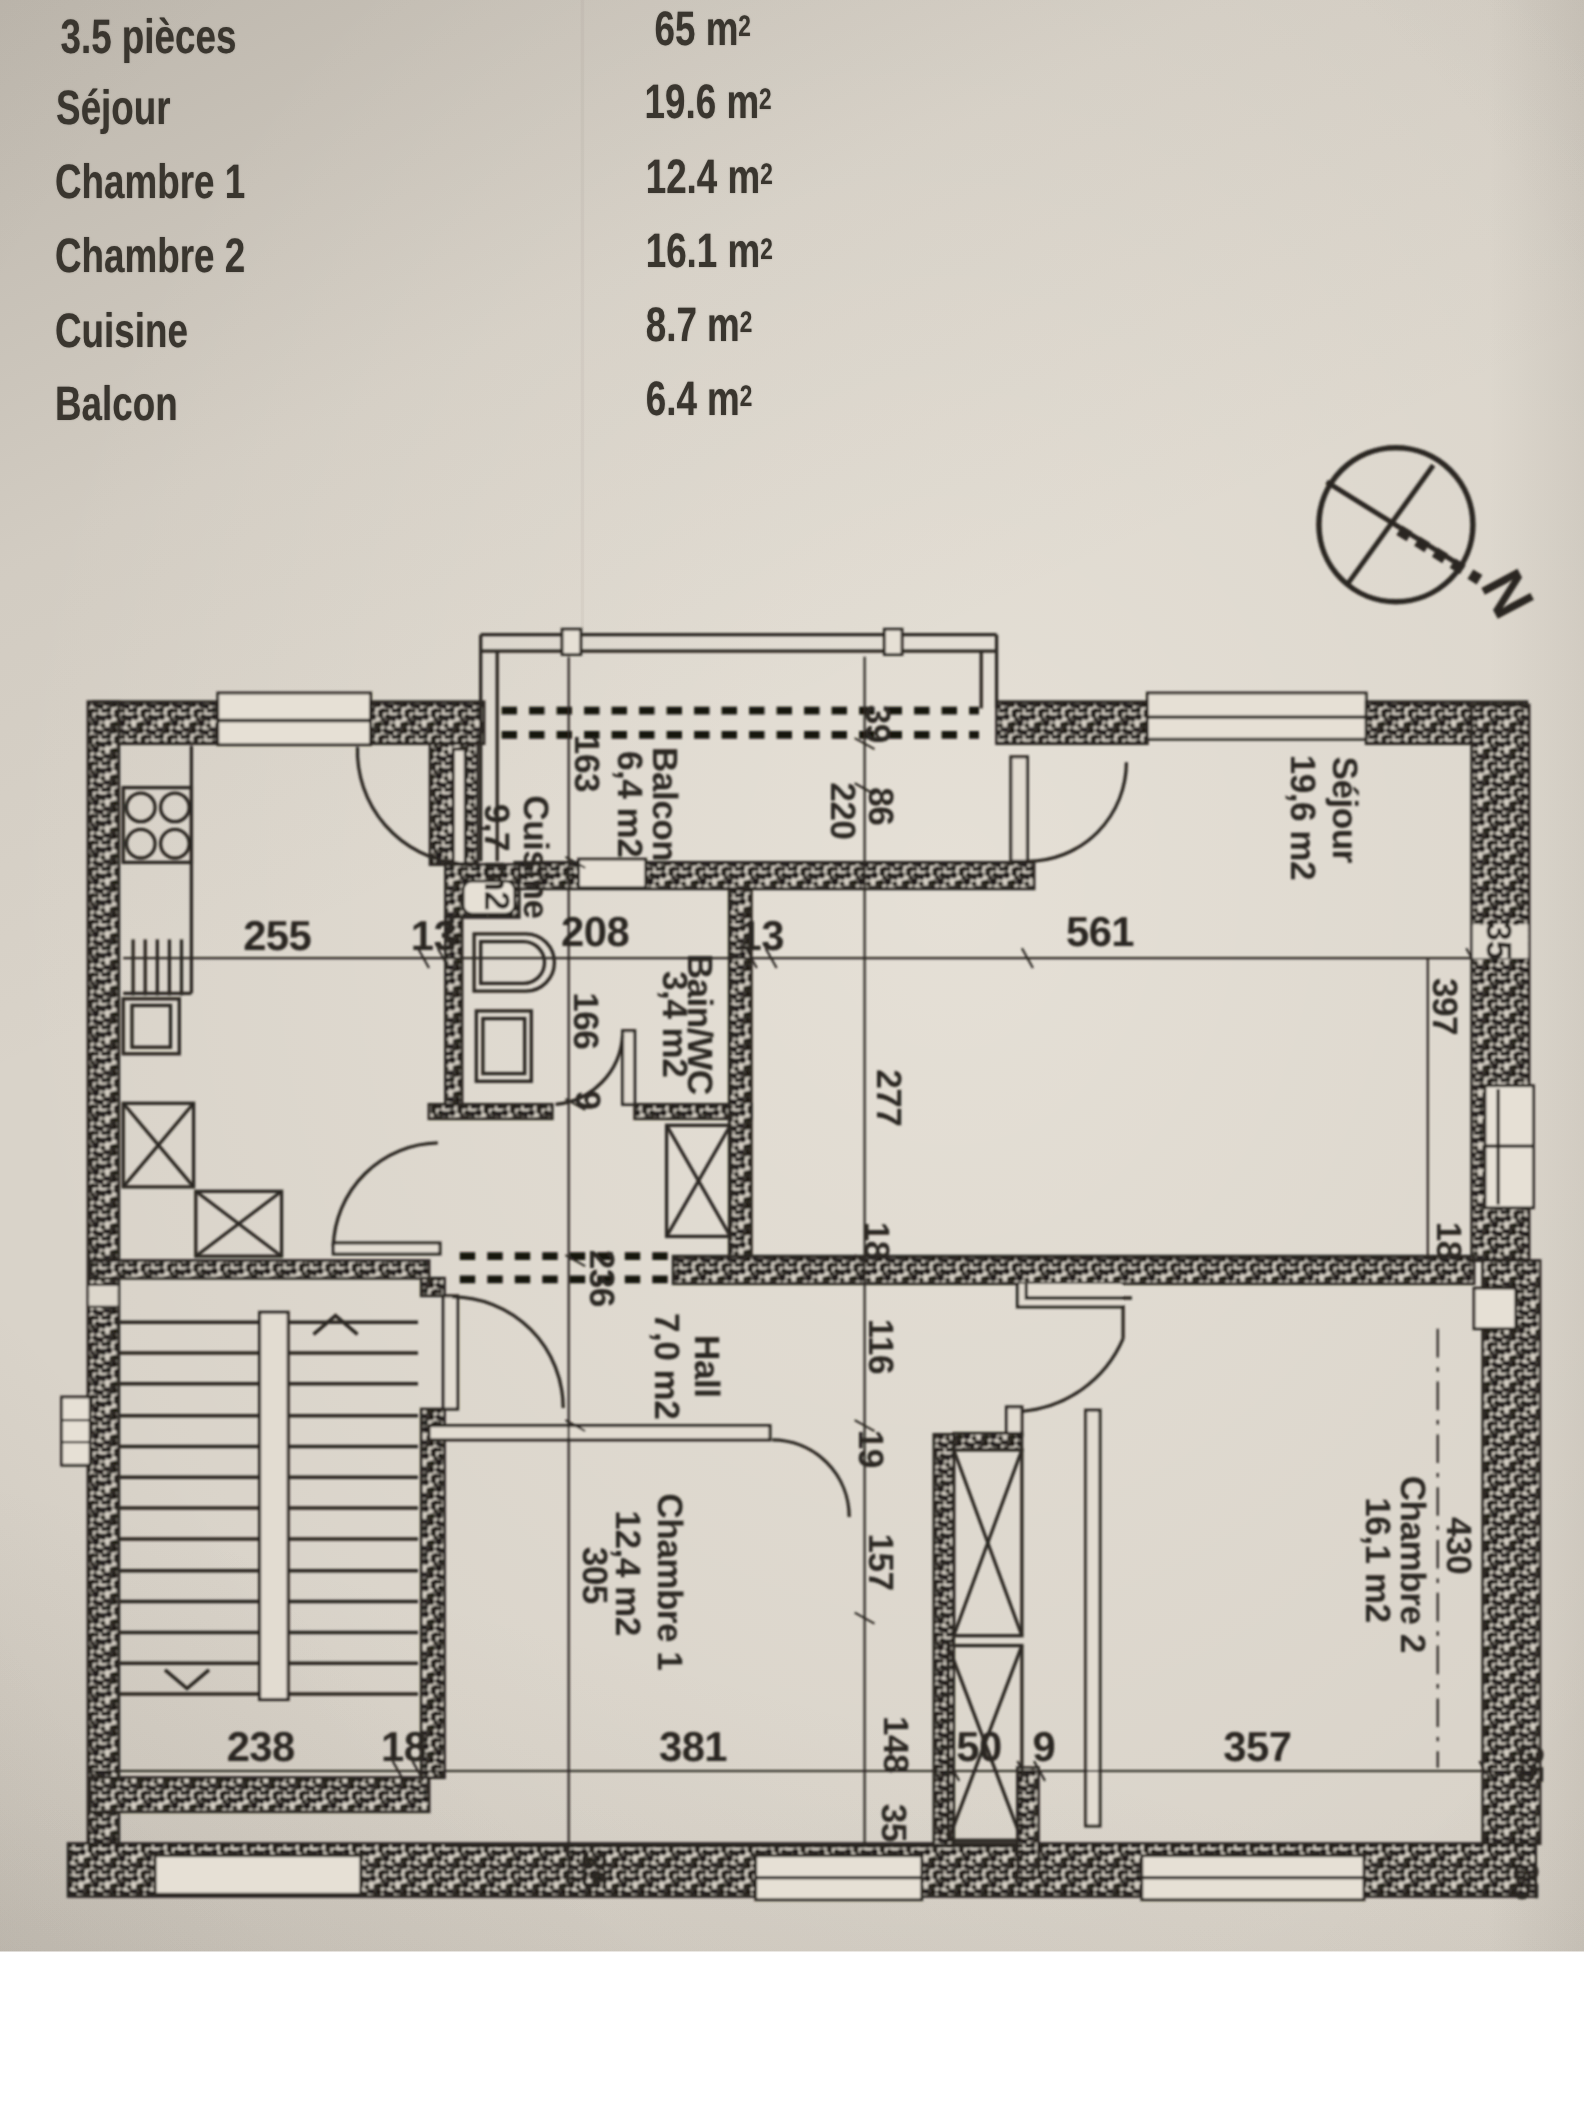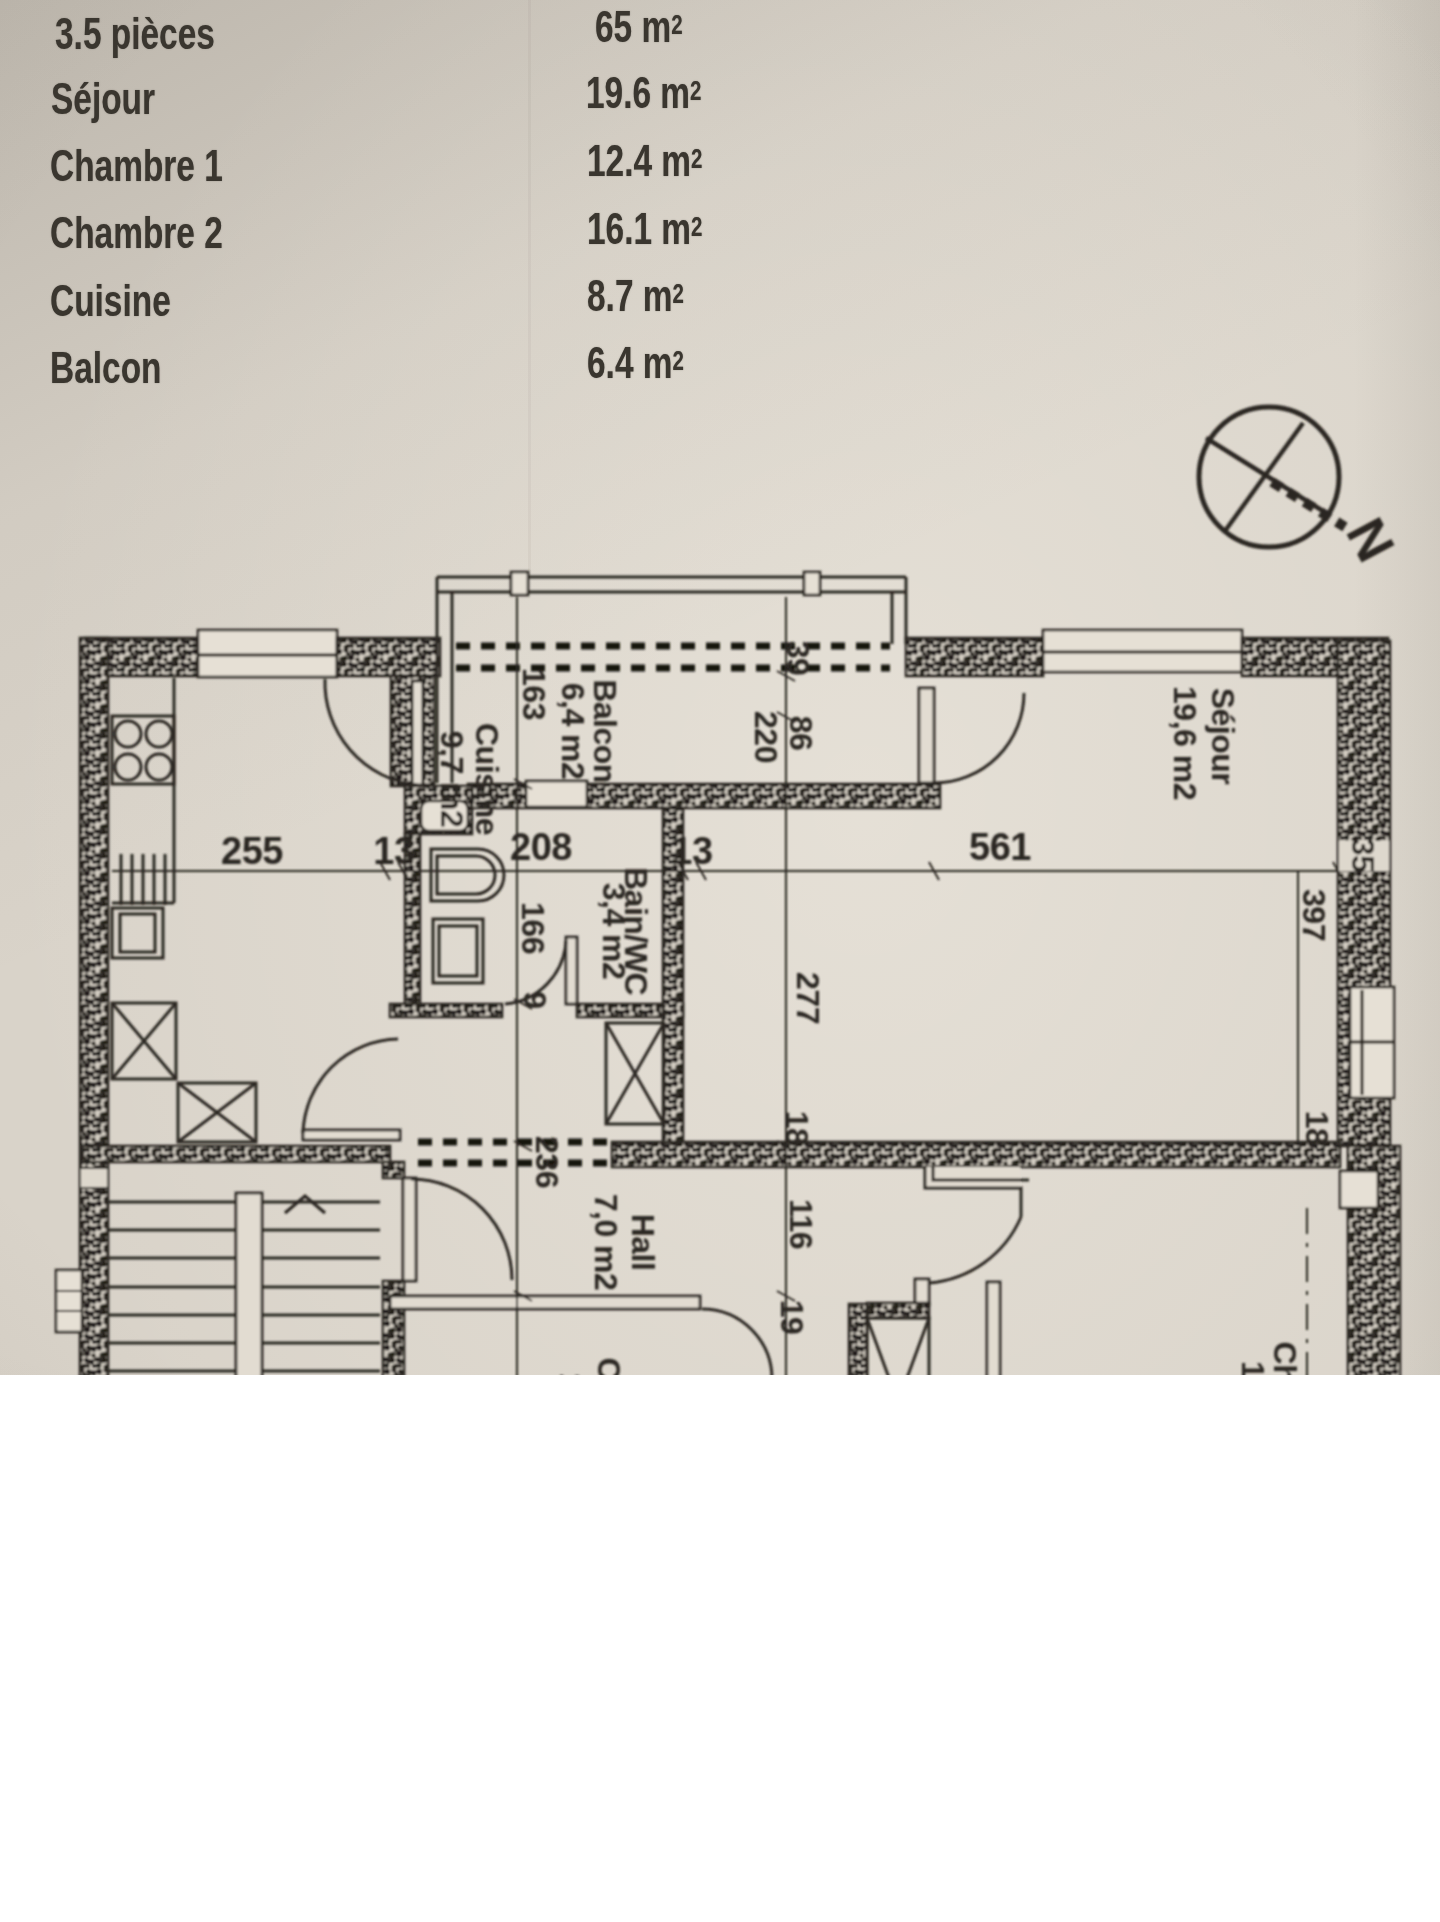--- a/index.html
+++ b/index.html
@@ -1,16 +1,16 @@
 <!DOCTYPE html>
 <html><head>
 <meta charset="utf-8">
 <style>
 html,body{margin:0;padding:0;}
-#page{position:relative;width:1440px;height:1375px;overflow:hidden;
+#page{position:relative;width:1440px;height:1774px;overflow:hidden;
   background:#d9d3c9;font-family:"Liberation Sans",sans-serif;}
 #vign{position:absolute;left:0;top:0;width:1440px;height:1922px;
   background:
    radial-gradient(ellipse 1150px 1400px at 60% 42%, rgba(255,251,242,0.32), rgba(255,251,242,0) 75%),
    radial-gradient(ellipse 1400px 1700px at 50% 45%, rgba(0,0,0,0) 62%, rgba(80,74,65,0.10) 100%),
    linear-gradient(155deg, rgba(95,88,78,0.23) 0%, rgba(95,88,78,0.06) 20%, rgba(95,88,78,0) 38%),
    linear-gradient(15deg, rgba(95,88,78,0.13) 0%, rgba(95,88,78,0) 25%),
    linear-gradient(0deg, rgba(110,104,94,0.07) 0%, rgba(110,104,94,0) 15%),
    linear-gradient(270deg, rgba(95,88,78,0.10) 0%, rgba(95,88,78,0) 6%),
    linear-gradient(45deg, rgba(95,88,78,0.12) 0%, rgba(95,88,78,0) 22%);

